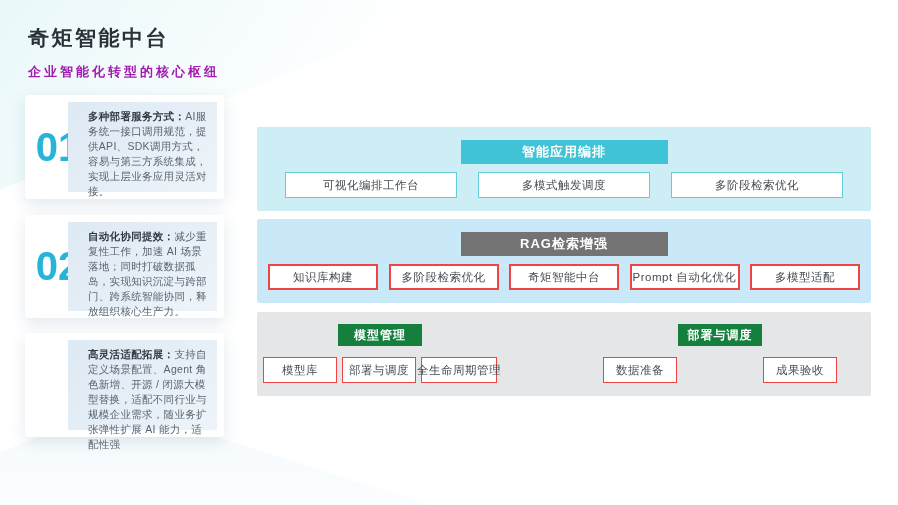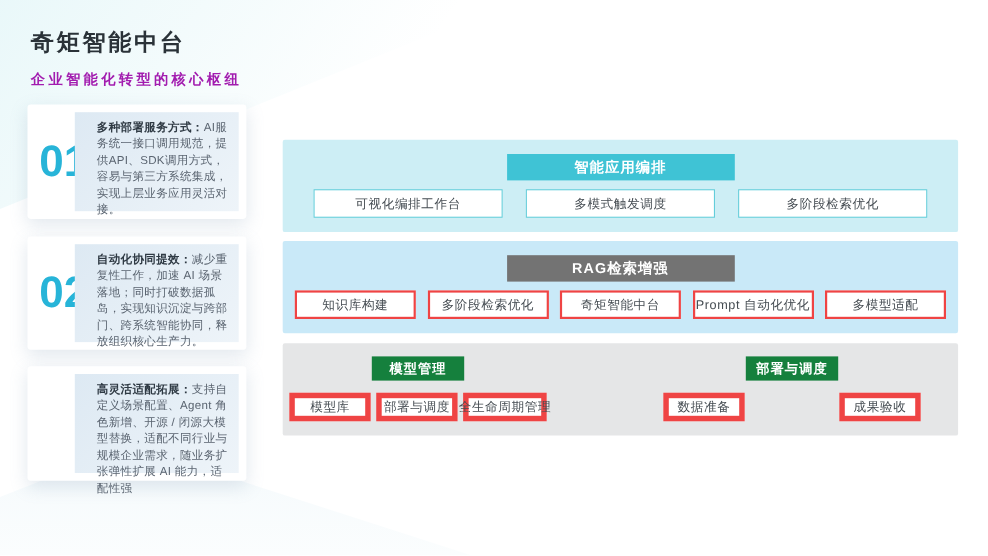--- a/index.html
+++ b/index.html
@@ -76,21 +76,21 @@
   
   .band-3 { display:flex; justify-content:space-between; padding:0 8px 0 6px; }
   .group { position:relative; width:234px; }
   .group-2 { margin-right:26px; }
   .badge-3 {
     margin:12px auto 0 auto; width:84px; height:22px;
     display:flex; align-items:center; justify-content:center;
     background:#15803d; color:#fff; font-size:12px; font-weight:bold; letter-spacing:1px;
   }
   .group .row { bottom:13px; padding:0; }
-  .band-3 .node { border:5px solid #ef4444; width:74px; }
+  .band-3 .node { border:1px solid #ef4444; width:74px; }
   .band-3 .node.wide { width:76px; }
 </style>
 </head>
 <body>
 
 <div class="page">
 
   <div class="wash-top-left"></div>
   <div class="wash-bottom-left"></div>
 

